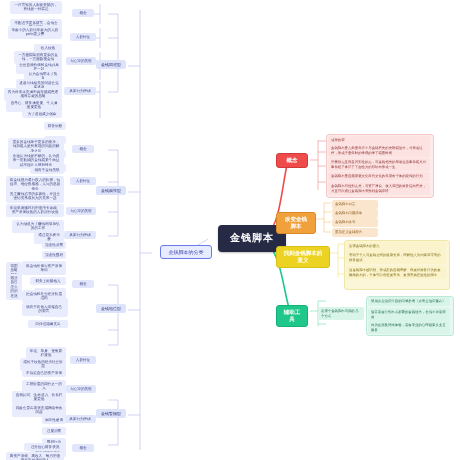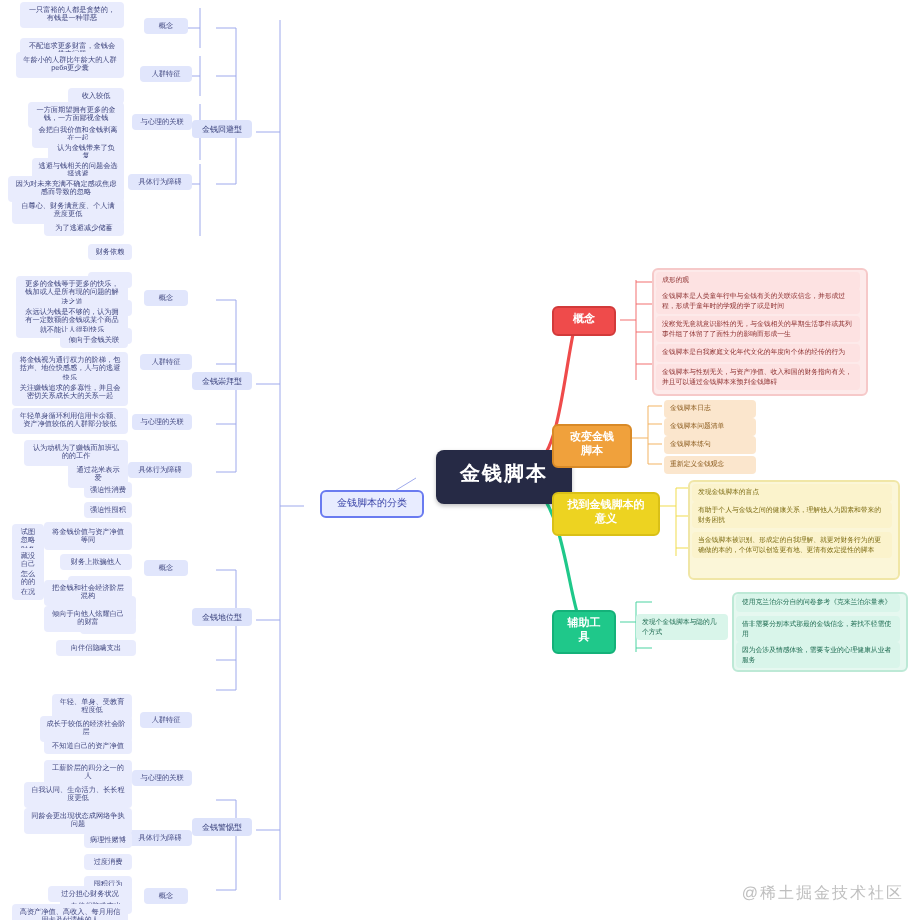--- a/index.html
+++ b/index.html
@@ -284,14 +284,13 @@
   <div class="node card yellow" style="left:346px;top:251px;width:100px;">有助于个人与金钱之间的健康关系，理解他人为因素和带来的财务困扰</div>
   <div class="node card yellow" style="left:346px;top:266px;width:100px;">当金钱脚本被识别、形成定的自我理解、就更对财务行为的更确做的本的，个体可以创造更有地、更清有效定提性的脚本</div>
 
   <div class="node head green" style="left:276px;top:305px;width:32px;">辅助工具</div>
   <div class="node card green" style="left:318px;top:307px;width:46px;">发现个金钱脚本与隐的几个方式</div>
   <div class="panel green" style="left:366px;top:296px;width:86px;height:38px;"></div>
   <div class="node card green" style="left:368px;top:297px;width:82px;">使用克兰泊尔分自的问卷参考《克来兰泊尔量表》</div>
   <div class="node card green" style="left:368px;top:308px;width:82px;">借非需要分别本式那最的金钱信念，若找不径需使用</div>
   <div class="node card green" style="left:368px;top:321px;width:82px;">因为会涉及情感体验，需要专业的心理健康从业者服务</div>
 
-  <div class="watermark">@稀土掘金技术社区</div>
 </div>
 
 </body></html>

